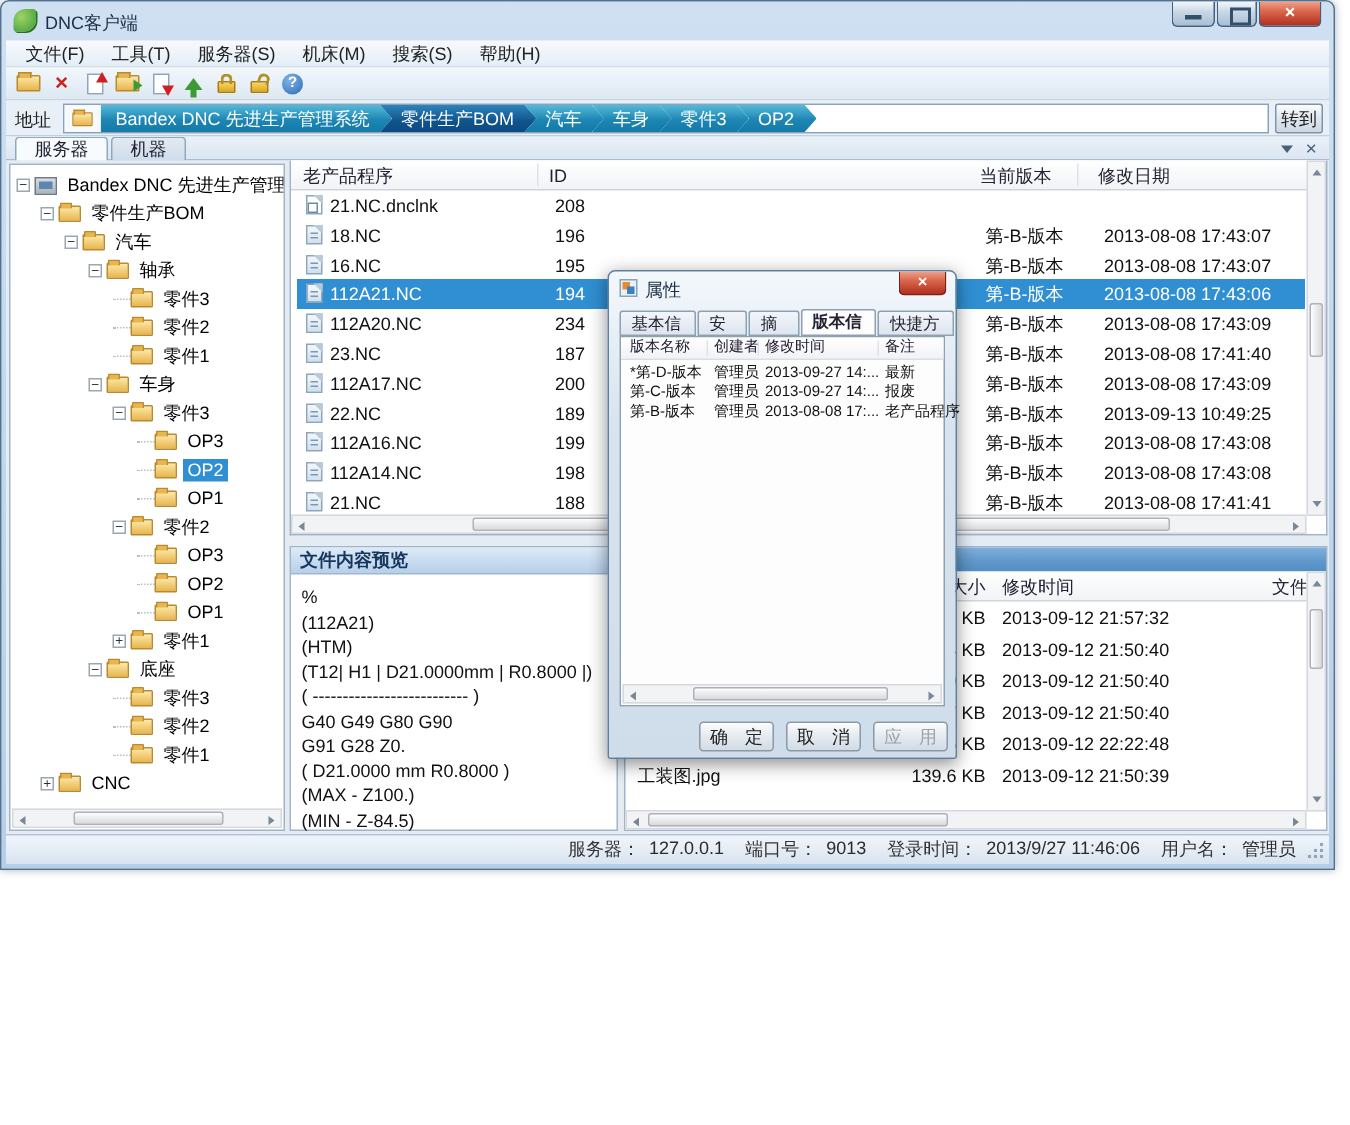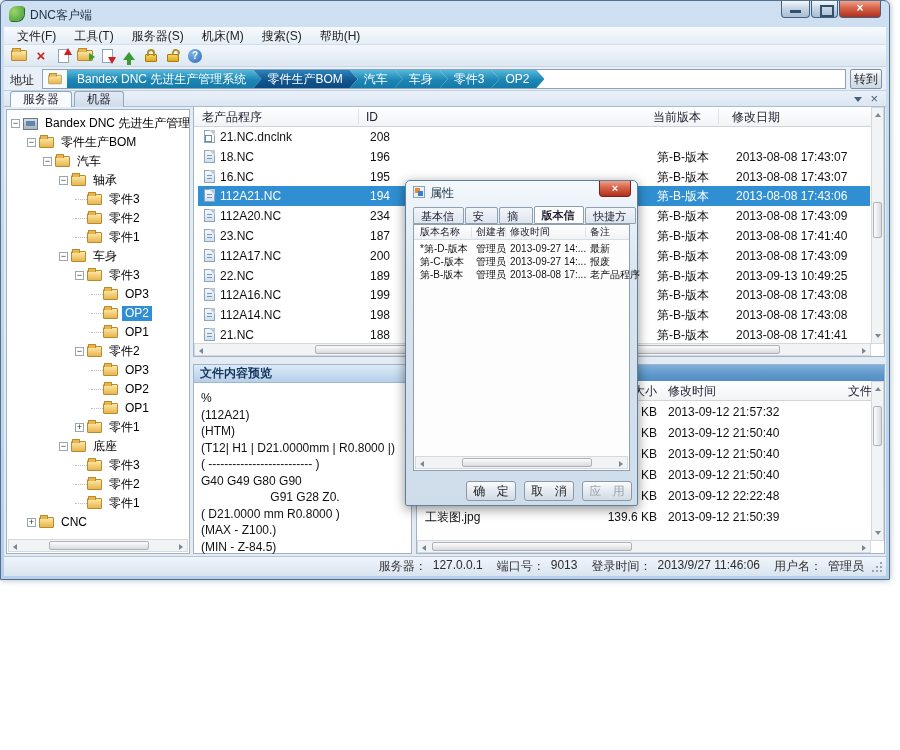--- a/index.html
+++ b/index.html
@@ -479,21 +479,21 @@
 
       <div class="panel preview">
         <div class="pv-head">文件内容预览</div>
         <div id="pvLines">
             <div class="pv-line" style="top: 26px;">%</div>
             <div class="pv-line" style="top: 42.5px;">(112A21)</div>
             <div class="pv-line" style="top: 59px;">(HTM)</div>
             <div class="pv-line" style="top: 75.5px;">(T12| H1 | D21.0000mm | R0.8000 |)</div>
             <div class="pv-line" style="top: 92px;">( -------------------------- )</div>
             <div class="pv-line" style="top: 108.5px;">G40 G49 G80 G90</div>
-            <div class="pv-line" style="top: 125px; text-align: center;">G91 G28 Z0.</div>
+            <div class="pv-line" style="top: 125px;">G91 G28 Z0.</div>
             <div class="pv-line" style="top: 141.5px;">( D21.0000 mm R0.8000 )</div>
             <div class="pv-line" style="top: 158px;">(MAX - Z100.)</div>
             <div class="pv-line" style="top: 174.5px;">(MIN - Z-84.5)</div>
           </div>
       </div>
 
       <div class="panel attach">
         <div class="at-title"></div>
         <div class="at-head">
           <span class="acell" style="left:150px;width:90px;text-align:right;line-height:20px;">大小</span>

